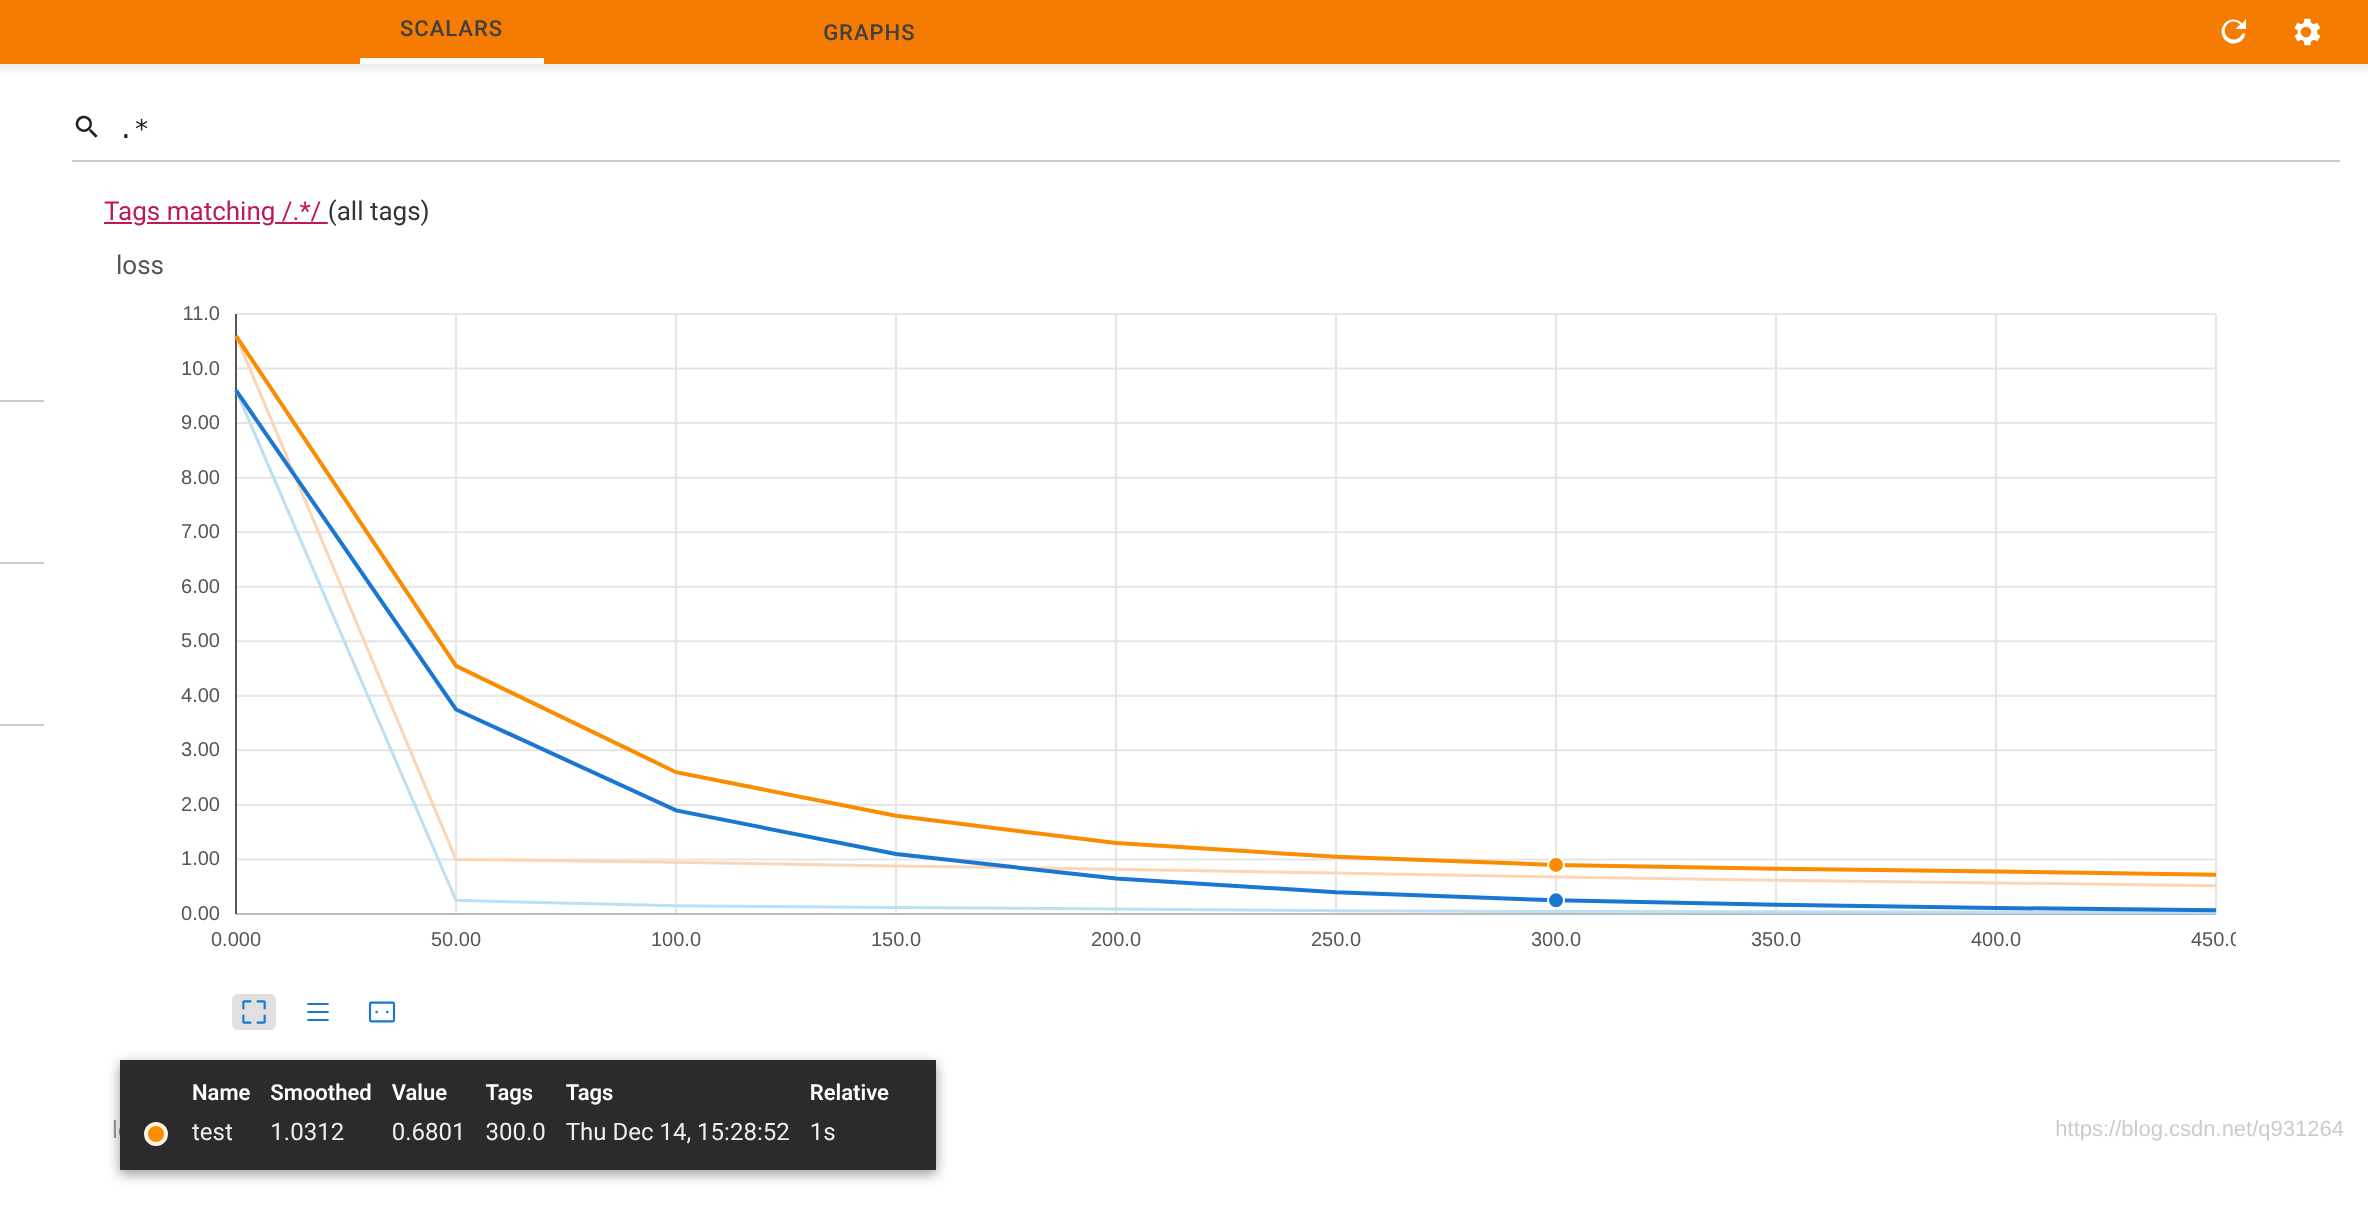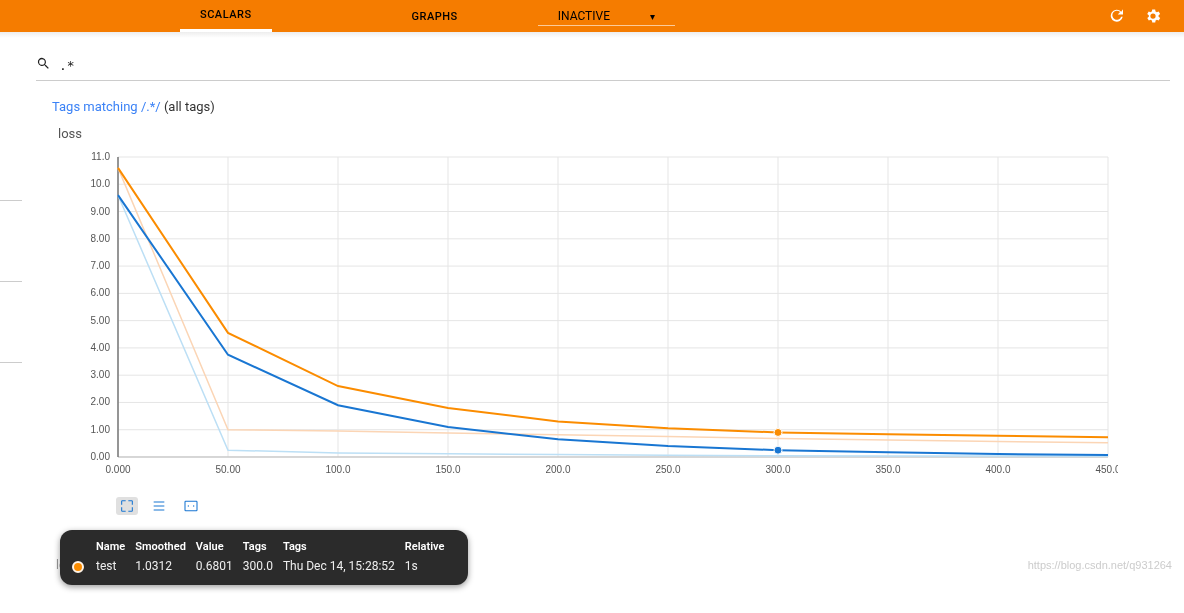--- a/index.html
+++ b/index.html
@@ -1,18 +1,18 @@
 <!DOCTYPE html>
 <html><head>
 <meta charset="utf-8">
 <style>
   * { box-sizing: border-box; margin: 0; padding: 0; }
   html, body { width: 1184px; height: 613px; font-family: Roboto, "Helvetica Neue", Arial, sans-serif; background: #fff; color:#333; overflow: hidden; }
   
-  .hdr { background:#f57c00; height:32px; display:flex; align-items:stretch; color:#000000; font-size:12px; }
+  .hdr { background:#f57c00; height:32px; display:flex; align-items:stretch; color:#404040; font-size:12px; }
   .tabs { display:flex; align-items:stretch; margin-left:180px; }
   .tab { display:flex; align-items:center; padding:0 20px; letter-spacing:0.5px; font-weight:500; cursor:pointer; font-size:11px;}
   .tab.active { border-bottom:3px solid #fff; }
   .tab-inactive { display:flex; align-items:center; padding:0 20px; margin-left:60px; cursor:pointer; position:relative; }
   .tab-inactive .underline { position:absolute; left:0; right:0; bottom:6px; height:1px; background:rgba(255,255,255,0.6); }
   .chev { margin-left:40px; font-size:10px; }
   .hdr-spacer { flex:1; }
   .hdr-icons { display:flex; align-items:center; gap:18px; padding-right:22px; }
   .hdr-icon { width:18px; height:18px; display:flex; align-items:center; justify-content:center; cursor:pointer; }
   .hdr-icon svg { width:18px; height:18px; fill:#fff; }
@@ -21,59 +21,54 @@
   .left-stubs { position:absolute; left:0; top:200px; width:22px; }
   .stub { height:1px; background:#ccc; margin-bottom:80px; }
   
   .search-row { display:flex; align-items:center; height:30px; padding:0 14px 0 36px; margin-top:12px; }
   .search-row svg { width:15px; height:15px; fill:#222; margin-right:8px; }
   .search-input { font-family:monospace; font-size:13px; border:none; outline:none; width:100%; color:#222; }
   .search-underline { height:1px; background:#ccc; margin:0 14px 0 36px; }
   
   .card { margin:18px 14px 0 52px; }
   .tags-line { font-size:13px; color:#333; margin-bottom:12px; }
-  .tags-line .muted { color:#3b82f6; }
+  .tags-line .muted { color:#be185d;text-decoration:underline; }
   .chart-title { font-size:13px; color:#555; margin:2px 0 6px 6px; }
   .chart-wrap { position:relative; width:1060px; height:340px; margin-left:6px; }
   .chart-wrap svg.chart { position:absolute; left:0; top:0; }
   .axis text { font-size:10px; fill:#555; font-family:Arial; }
   .grid line { stroke:#e5e5e5; stroke-width:1; }
   .s-test { stroke:#fb8c00; stroke-width:2; fill:none; }
   .s-train { stroke:#1976d2; stroke-width:2; fill:none; }
   .s-test-raw { stroke:#fbd5b5; stroke-width:1.5; fill:none; }
   .s-train-raw { stroke:#bcdff5; stroke-width:1.5; fill:none; }
   .cursor-line { stroke:#555; stroke-width:1; }
   
   .tool-row { display:flex; align-items:center; gap:10px; margin:10px 0 0 64px; }
   .tool { width:22px; height:18px; display:flex; align-items:center; justify-content:center; cursor:pointer; border-radius:3px; }
   .tool.active { background:#e0e0e0; }
   .tool svg { width:16px; height:16px; stroke:#1976d2; fill:none; stroke-width:1.6; }
   
-  .tooltip { position:absolute; left:60px; top:530px; background:#2b2b2b; color:#fff; border-radius:12px; padding:8px 14px 10px 12px; font-size:11px; box-shadow:0 2px 6px rgba(0,0,0,0.4);}
+  .tooltip { position:absolute; left:60px; top:530px; background:#2b2b2b; color:#fff; border-radius:0; padding:8px 14px 10px 12px; font-size:11px; box-shadow:0 2px 6px rgba(0,0,0,0.4);}
   .tooltip table { border-collapse:collapse; }
   .tooltip th { text-align:left; font-weight:600; padding:2px 10px 4px 0; color:#fff; font-size:11px;}
   .tooltip td { padding:2px 10px 2px 0; color:#eee; white-space:nowrap; font-size:12px;margin-left:36px;}
   .swatch { display:inline-block; width:12px; height:12px; border-radius:50%; margin-right:2px; vertical-align:middle; }
   .sw-test { background:#fb8c00; border:2px solid #fff3e6;}
   .sw-train { background:#1976d2; border:2px solid #e6f0fb;}
   .watermark { position:absolute; right:12px; bottom:42px; font-size:11px; color:#ccc; font-family:Arial; }
   .loss-stub { position:absolute; left:56px; top:558px; font-size:12px; color:#999; }
 </style>
 </head>
 <body>
 
 <div class="hdr">
   <div class="tabs">
     <div class="tab active">SCALARS</div>
     <div class="tab" style="margin-left:120px">GRAPHS</div>
-    <div class="tab-inactive">
-      <span>INACTIVE</span>
-      <span class="chev">▾</span>
-      <span class="underline"></span>
-    </div>
   </div>
   <div class="hdr-spacer"></div>
   <div class="hdr-icons">
     <div class="hdr-icon">
       <svg viewBox="0 0 24 24">
           <path d="M17.65 6.35A8 8 0 1 0 19.6 13h-2.1a6 6 0 1 1-1.4-6.2L13 10h7V3l-2.35 3.35z"></path>
         </svg>
     </div>
     <div class="hdr-icon">
       <svg viewBox="0 0 24 24">

